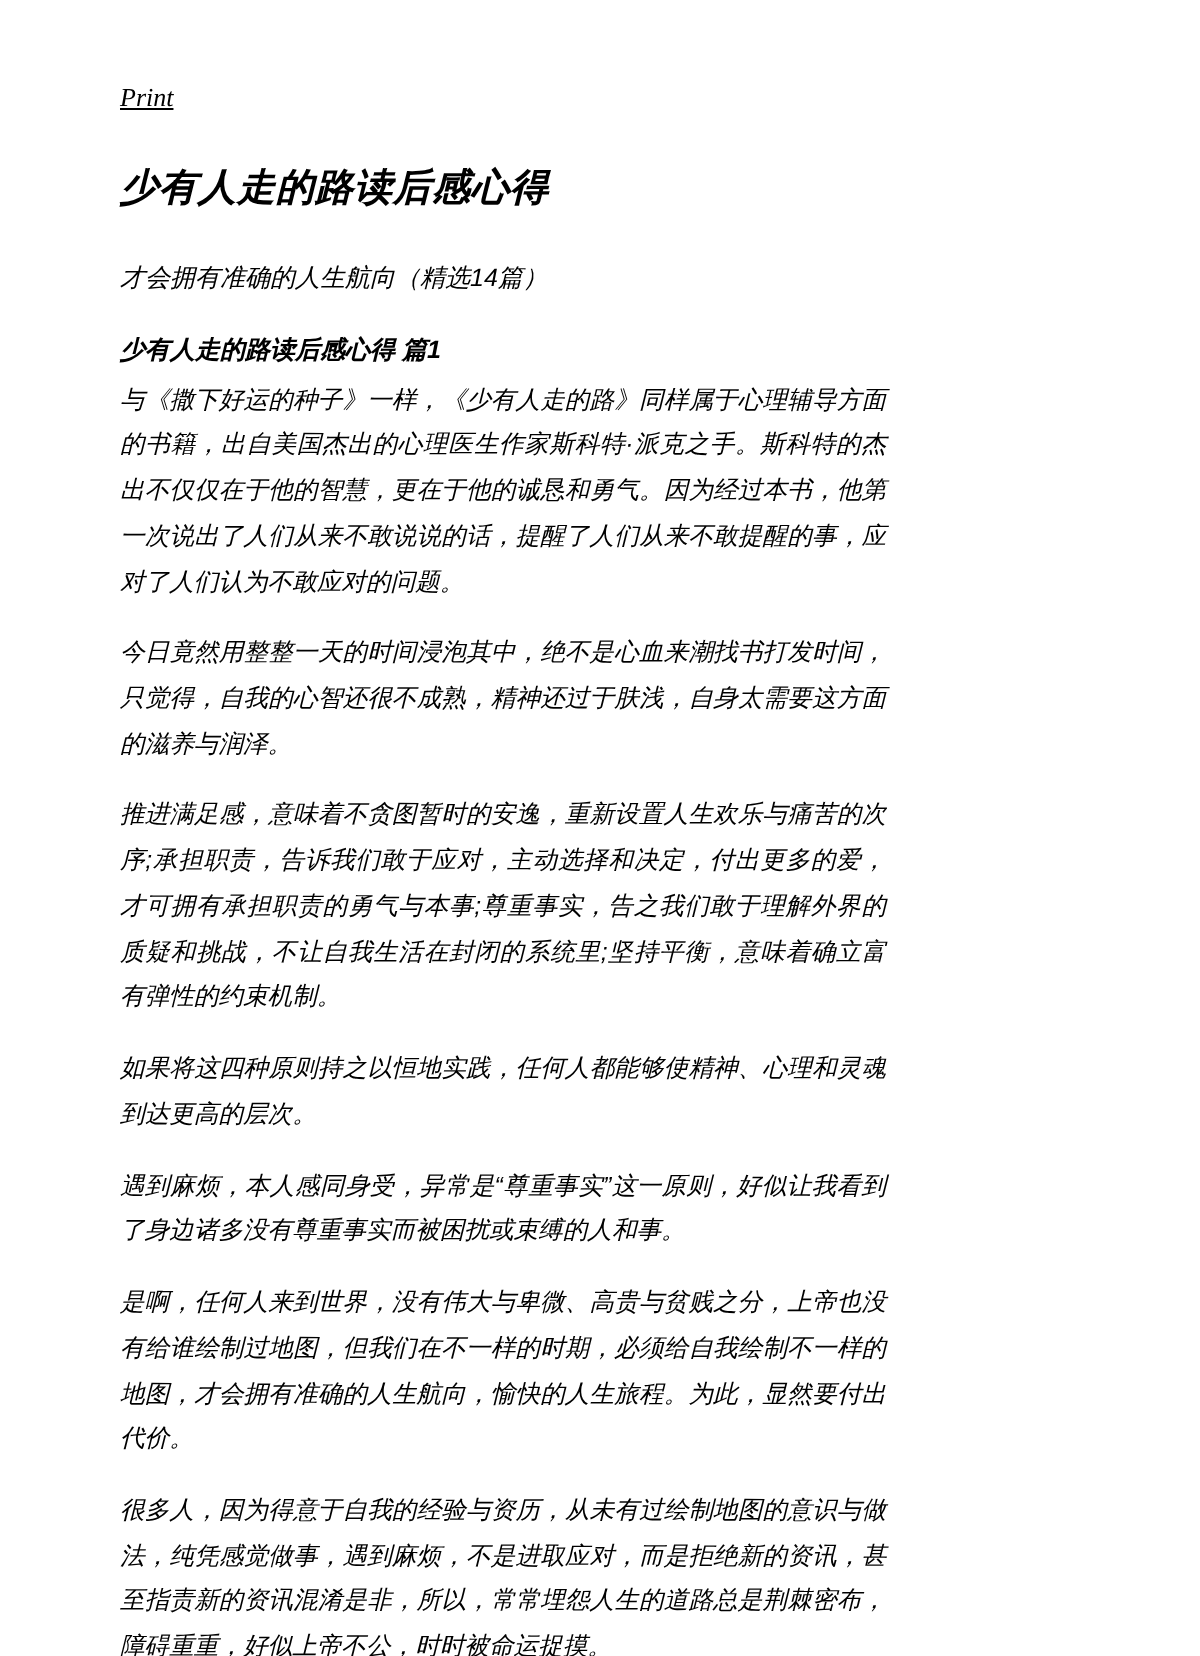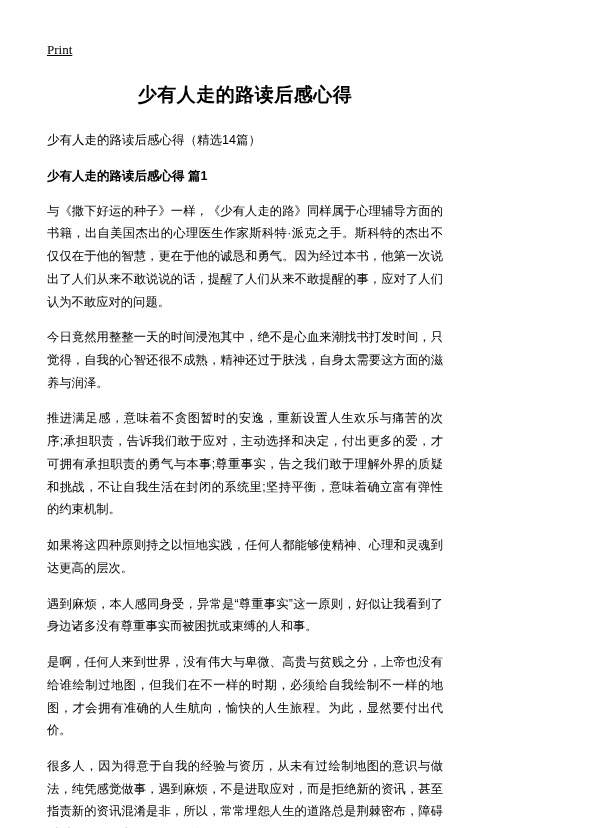--- a/index.html
+++ b/index.html
@@ -11,71 +11,71 @@
     width: 600px;
     height: 828px;
     font-family: "Liberation Serif", "DejaVu Serif", serif;
     color: #000000;
     overflow: hidden;
   }
   .page {
     width: 489px;
     height: 828px;
     box-sizing: border-box;
-    padding: 40px 46px 0 47px;
+    padding: 40px 46px 0 60px;
     position: relative;
+    font-style: italic;
   }
   .print-link {
     font-size: 13px;
     font-family: "Liberation Serif", "DejaVu Serif", serif;
     color: #000000;
     margin: 0 0 18px 0;
     display: inline-block;
     line-height: 1.2;
   }
   .doc-title {
-    text-align: center;
     font-size: 19px;
     font-weight: bold;
     font-family: "Liberation Sans", "DejaVu Sans", sans-serif;
     margin: 6px 0 22px 0;
     letter-spacing: 0.5px;
   }
   .subtitle {
     font-size: 12.5px;
     font-family: "Liberation Sans", "DejaVu Sans", sans-serif;
     margin: 0 0 16px 0;
     line-height: 1.6;
   }
   .section-heading {
     font-size: 12.5px;
     font-weight: bold;
     font-family: "Liberation Sans", "DejaVu Sans", sans-serif;
-    margin: 0 0 14px 0;
+    margin: 0 0 4px 0;
     line-height: 1.6;
   }
   .para {
     font-size: 12.3px;
     font-family: "Liberation Sans", "DejaVu Sans", sans-serif;
     line-height: 1.85;
     margin: 0 0 13px 0;
     text-align: justify;
     text-justify: inter-ideograph;
   }
 </style>
 </head>
 <body>
 
 <div class="page">
 
   <a href="#" class="print-link">Print</a>
 
   <h1 class="doc-title">少有人走的路读后感心得</h1>
 
-  <p class="subtitle">少有人走的路读后感心得（精选14篇）</p>
+  <p class="subtitle">才会拥有准确的人生航向（精选14篇）</p>
 
   <p class="section-heading">少有人走的路读后感心得 篇1</p>
 
   <p class="para">与《撒下好运的种子》一样，《少有人走的路》同样属于心理辅导方面的书籍，出自美国杰出的心理医生作家斯科特·派克之手。斯科特的杰出不仅仅在于他的智慧，更在于他的诚恳和勇气。因为经过本书，他第一次说出了人们从来不敢说说的话，提醒了人们从来不敢提醒的事，应对了人们认为不敢应对的问题。</p>
   <p class="para">今日竟然用整整一天的时间浸泡其中，绝不是心血来潮找书打发时间，只觉得，自我的心智还很不成熟，精神还过于肤浅，自身太需要这方面的滋养与润泽。</p>
   <p class="para">推进满足感，意味着不贪图暂时的安逸，重新设置人生欢乐与痛苦的次序;承担职责，告诉我们敢于应对，主动选择和决定，付出更多的爱，才可拥有承担职责的勇气与本事;尊重事实，告之我们敢于理解外界的质疑和挑战，不让自我生活在封闭的系统里;坚持平衡，意味着确立富有弹性的约束机制。</p>
   <p class="para">如果将这四种原则持之以恒地实践，任何人都能够使精神、心理和灵魂到达更高的层次。</p>
   <p class="para">遇到麻烦，本人感同身受，异常是“尊重事实”这一原则，好似让我看到了身边诸多没有尊重事实而被困扰或束缚的人和事。</p>
   <p class="para">是啊，任何人来到世界，没有伟大与卑微、高贵与贫贱之分，上帝也没有给谁绘制过地图，但我们在不一样的时期，必须给自我绘制不一样的地图，才会拥有准确的人生航向，愉快的人生旅程。为此，显然要付出代价。</p>
   <p class="para">很多人，因为得意于自我的经验与资历，从未有过绘制地图的意识与做法，纯凭感觉做事，遇到麻烦，不是进取应对，而是拒绝新的资讯，甚至指责新的资讯混淆是非，所以，常常埋怨人生的道路总是荆棘密布，障碍重重，好似上帝不公，时时被命运捉摸。</p>

